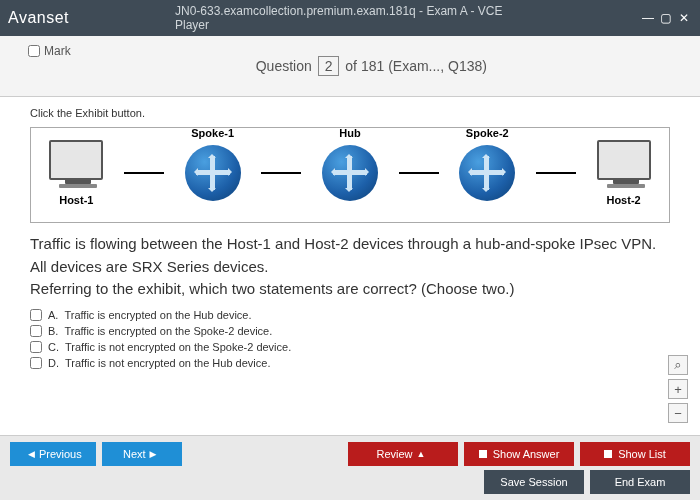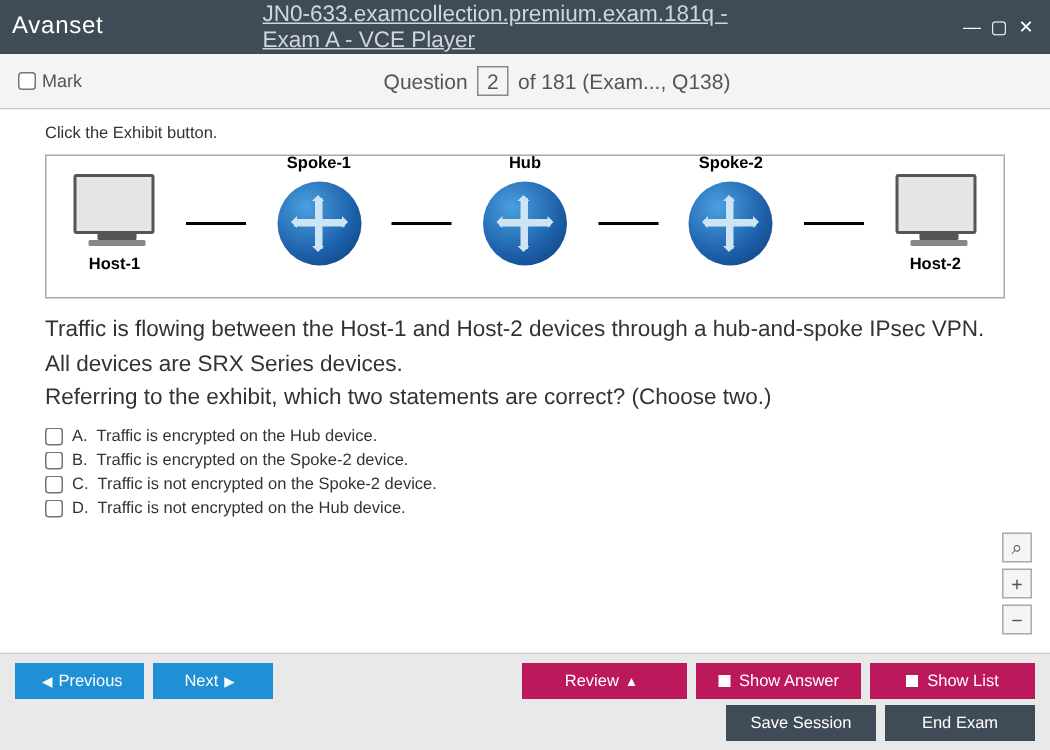--- a/index.html
+++ b/index.html
@@ -1,26 +1,26 @@
 <!DOCTYPE html>
 <html><head>
   <meta charset="utf-8">
   <style>
     * { box-sizing: border-box; margin: 0; padding: 0; }
     body { font-family: Arial, sans-serif; font-size: 12px; background: #d9dcde; width: 700px; height: 500px; overflow: hidden; }
     .window { width: 700px; height: 500px; background: #fff; display: flex; flex-direction: column; }
     .titlebar { background: #3f4b56; color: #fff; height: 36px; display: flex; align-items: center; padding: 0 8px; position: relative; }
     .logo { font-size: 16px; font-weight: 300; letter-spacing: 0.5px; }
-    .title { position:absolute; left:50%; transform:translateX(-50%); font-size: 15px; color: #d0d6da; text-decoration: underline; }
+    .title { position:absolute; left:50%; transform:translateX(-50%); font-size: 12px; color: #d0d6da; }
     .winctrl { margin-left: auto; display: flex; gap: 2px; }
     .winctrl span { width: 16px; text-align: center; cursor: pointer; font-size: 12px; }
-    .qbar { background: #f4f4f4; border-bottom: 1px solid #ccc; padding: 8px 12px; display: flex; align-items: center; color: #555; }
+    .qbar { background: #f4f4f4; border-bottom: 1px solid #ccc; padding: 8px 28px; display: flex; align-items: flex-start; color: #555; }
     .mark { display:flex; align-items:center; gap:4px; font-size:12px; }
     .mark input { width:12px; height:12px; }
-    .qcenter { margin: 0 auto; font-size: 14px; }
+    .qcenter { margin: 12px auto; font-size: 14px; }
     .qcenter .box { display:inline-block; border:1px solid #888; padding:1px 6px; margin:0 2px; }
     .content { flex: 1; overflow: auto; padding: 10px 30px; position: relative; background: #fff; }
     .qtext { font-size: 11px; color: #333; margin-bottom: 8px; }
     .exhibit { border: 1px solid #aaa; margin: 6px 0 10px 0; padding: 12px 8px 16px 8px; background: #fff; display:flex; align-items:center; justify-content:space-around; position:relative; }
     .host { text-align: center; }
     .host .monitor { width: 54px; height: 40px; border: 2px solid #555; background: #e6e6e6; border-radius: 2px; position:relative; margin:0 auto; }
     .host .monitor:after { content:''; position:absolute; bottom:-6px; left:14px; width:26px; height:5px; background:#555; border-radius:1px; }
     .host .monitor:before { content:''; position:absolute; bottom:-10px; left:8px; width:38px; height:4px; background:#888; border-radius:1px; }
     .host-label { margin-top: 14px; font-weight: bold; font-size: 11px; }
     .router { position:relative; }
@@ -40,21 +40,21 @@
     .options { margin-top: 6px; }
     .opt { display:flex; align-items:center; gap:6px; margin:4px 0; font-size:11px; color:#333; }
     .opt input { width:12px; height:12px; }
     .zoomctl { position:absolute; right:12px; bottom:12px; display:flex; flex-direction:column; gap:4px; }
     .zoomctl div { width:20px; height:20px; border:1px solid #aaa; background:#f5f5f5; display:flex; align-items:center; justify-content:center; font-size:13px; cursor:pointer; color:#555; }
     .footer { background: #e9e9e9; border-top:1px solid #ccc; padding: 6px 10px; }
     .footer-row { display:flex; gap:6px; align-items:center; margin-bottom:4px; }
     .footer-row:last-child { margin-bottom:0; justify-content:flex-end; }
     .btn { height:24px; display:inline-flex; align-items:center; justify-content:center; font-size:11px; cursor:pointer; border:none; color:#fff; padding:0 14px; }
     .btn.blue { background:#1f8fd6; min-width:80px; }
-    .btn.orange { background:#be185d; min-width:110px; }
+    .btn.orange { background:#b91c1c; min-width:110px; }
     .btn.dark { background:#3f4b56; min-width:100px; }
     .btn .tri { margin:0 4px; font-size:9px; }
     .btn .sq { display:inline-block; width:8px; height:8px; background:#fff; margin-right:6px; }
     .spacer { flex:1; }
   </style>
 </head>
 <body>
 
 <div class="window">
   <div class="titlebar">

